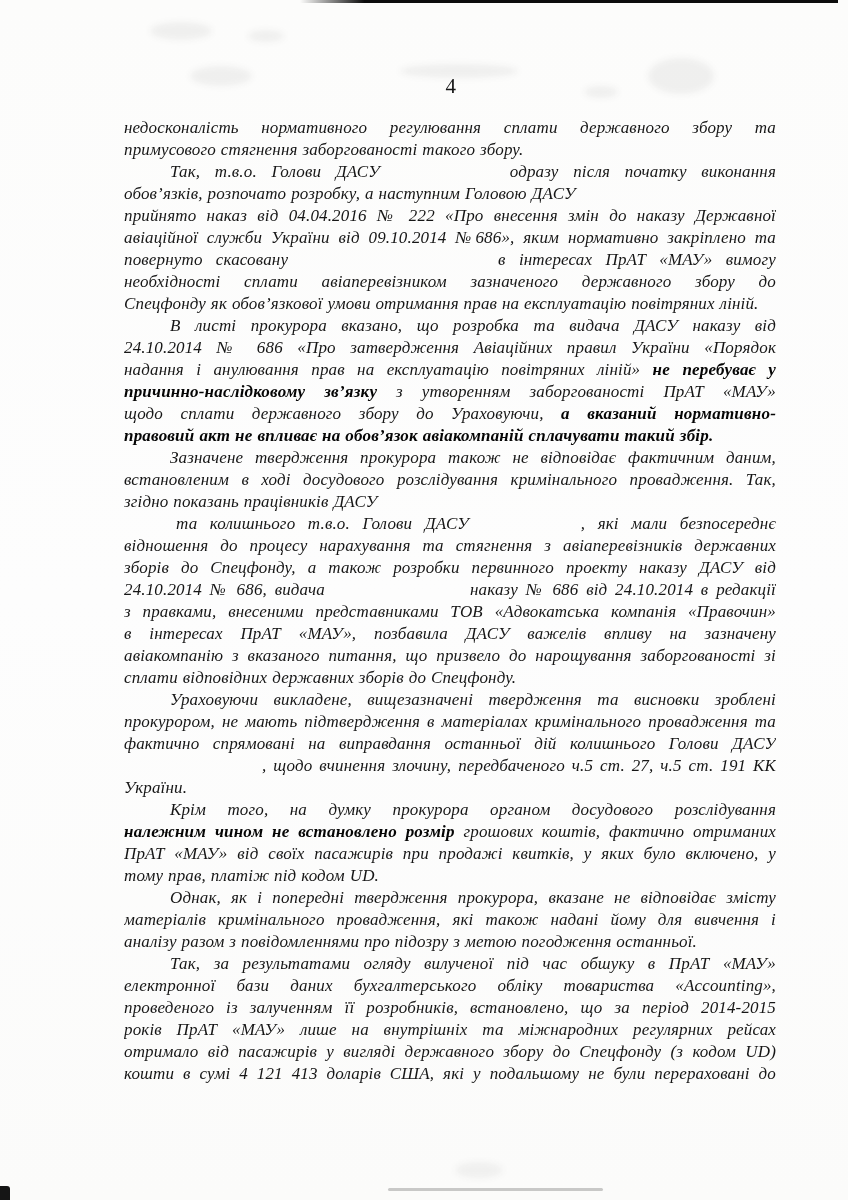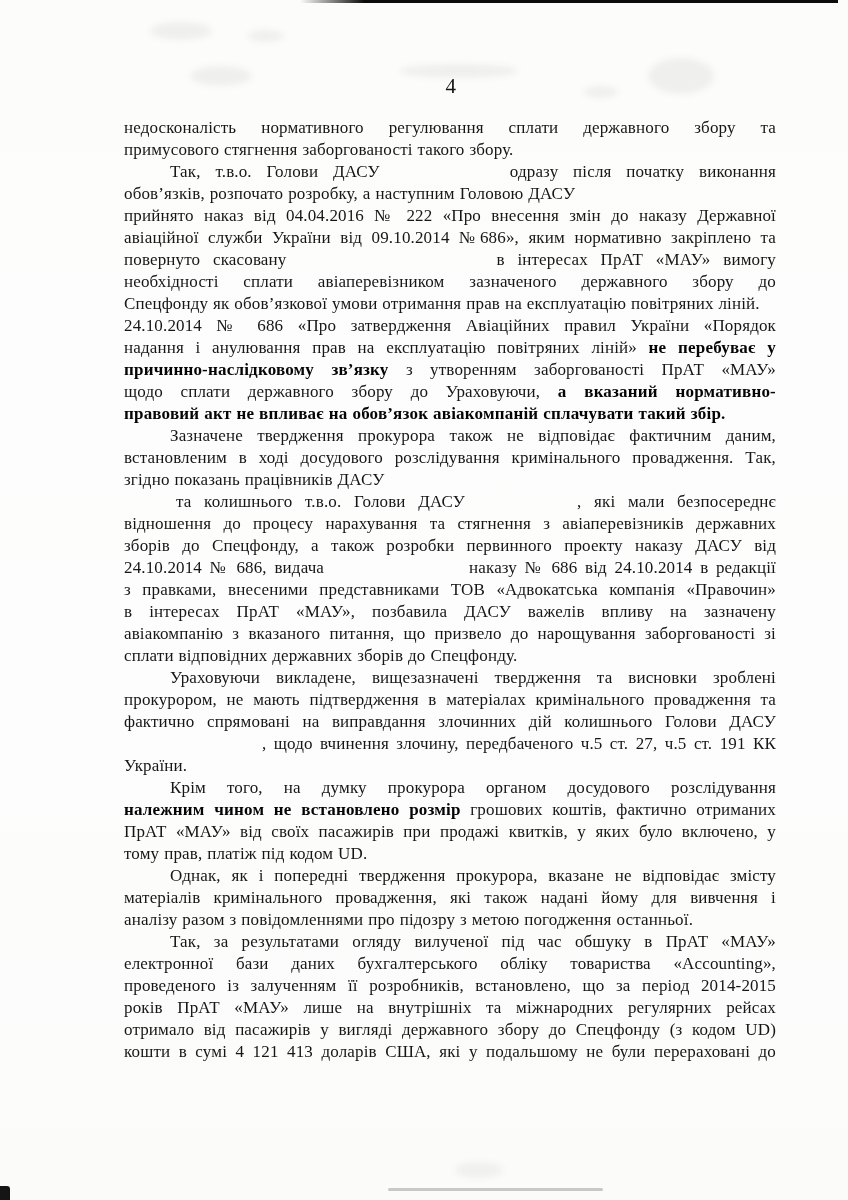--- a/index.html
+++ b/index.html
@@ -9,21 +9,21 @@
     font-family:"Liberation Serif","DejaVu Serif",serif;
     color:#161616;
   }
   .page{position:absolute;inset:0;background:linear-gradient(180deg,#fcfcfb 0%,#fdfdfd 50%,#fbfbfa 100%);}
   .page-number{
     position:absolute;top:74px;left:436px;width:30px;
     font-size:21px;text-align:center;letter-spacing:.5px;
   }
   .doc-text{
     position:absolute;left:124px;top:117px;width:652px;
-    font-size:17px;line-height:22px;letter-spacing:.15px;word-spacing:.5px;
+    font-size:17px;line-height:22px;letter-spacing:.15px;word-spacing:.5px;font-style:italic;
   }
   .line{height:22px;overflow:hidden;white-space:normal;}
   .aj{text-align:justify;text-align-last:justify;}
   .al{text-align:left;text-align-last:left;}
   .line b{font-weight:bold;color:#050505;letter-spacing:.2px;text-align:right;}
   .gap{display:inline-block;height:1px;vertical-align:baseline;}
   
   .scan-top-line{position:absolute;top:0;left:300px;width:538px;height:3px;
     background:linear-gradient(90deg,rgba(10,10,10,0) 0%,#0c0c0c 12%,#0c0c0c 100%);}
   .scan-corner-mark{position:absolute;left:0;top:1186px;width:10px;height:14px;background:#151515;border-radius:0 3px 0 0;}
@@ -58,39 +58,40 @@
   <div class="doc-text" id="doc-text">
       <div class="line aj"><span>недосконалість нормативного регулювання сплати державного збору та</span></div>
       <div class="line al"><span>примусового стягнення заборгованості такого збору.</span></div>
       <div class="line aj"><span class="gap" style="width: 46px;"></span><span>Так, т.в.о. Голови ДАСУ</span><span class="gap" style="width: 130px;"></span><span>одразу після початку виконання</span></div>
       <div class="line al"><span>обов’язків, розпочато розробку, а наступним Головою ДАСУ</span></div>
       <div class="line aj"><span>прийнято наказ від 04.04.2016 № 222 «Про внесення змін до наказу Державної</span></div>
       <div class="line aj"><span>авіаційної служби України від 09.10.2014 №686»,  яким нормативно закріплено та</span></div>
       <div class="line aj"><span>повернуто скасовану</span><span class="gap" style="width: 210px;"></span><span>в інтересах ПрАТ «МАУ» вимогу щодо</span></div>
       <div class="line aj"><span>необхідності сплати авіаперевізником зазначеного державного збору до</span></div>
       <div class="line al"><span>Спецфонду як обов’язкової умови отримання прав на експлуатацію повітряних ліній.</span></div>
+      <div class="line aj"><span class="gap" style="width: 46px;"></span><span>В листі прокурора вказано, що розробка та видача ДАСУ наказу від</span></div>
       <div class="line aj"><span>24.10.2014 № 686 «Про затвердження Авіаційних правил України «Порядок</span></div>
       <div class="line aj"><span>надання і анулювання прав на експлуатацію повітряних ліній» </span><b>не перебуває у</b></div>
       <div class="line aj"><b>причинно-наслідковому зв’язку</b><span> з утворенням заборгованості ПрАТ «МАУ»</span></div>
       <div class="line aj"><span>щодо сплати державного збору до Ураховуючи, </span><b>а вказаний нормативно-</b></div>
       <div class="line al"><b>правовий акт не впливає на обов’язок авіакомпаній сплачувати такий збір.</b></div>
       <div class="line aj"><span class="gap" style="width: 46px;"></span><span>Зазначене твердження прокурора також не відповідає фактичним даним,</span></div>
       <div class="line aj"><span>встановленим в ході досудового розслідування кримінального провадження. Так,</span></div>
       <div class="line al"><span>згідно показань працівників ДАСУ</span></div>
       <div class="line aj"><span class="gap" style="width: 52px;"></span><span>та колишнього т.в.о. Голови ДАСУ</span><span class="gap" style="width: 112px;"></span><span>, які мали безпосереднє</span></div>
       <div class="line aj"><span>відношення до процесу нарахування та стягнення з авіаперевізників державних</span></div>
       <div class="line aj"><span>зборів до Спецфонду, а також розробки первинного проекту наказу ДАСУ від</span></div>
       <div class="line aj"><span>24.10.2014 № 686, видача</span><span class="gap" style="width: 145px;"></span><span>наказу № 686 від 24.10.2014 в редакції</span></div>
       <div class="line aj"><span>з правками, внесеними представниками ТОВ «Адвокатська компанія «Правочин»</span></div>
       <div class="line aj"><span>в інтересах ПрАТ «МАУ», позбавила ДАСУ важелів впливу на зазначену</span></div>
       <div class="line aj"><span>авіакомпанію з вказаного питання, що призвело до нарощування заборгованості зі</span></div>
       <div class="line al"><span>сплати відповідних державних зборів до Спецфонду.</span></div>
       <div class="line aj"><span class="gap" style="width: 46px;"></span><span>Ураховуючи викладене, вищезазначені твердження та висновки зроблені</span></div>
       <div class="line aj"><span>прокурором, не мають підтвердження в матеріалах кримінального провадження та</span></div>
-      <div class="line aj"><span>фактично спрямовані на виправдання злочинних дій колишнього Голови ДАСУ</span></div>
+      <div class="line aj"><span>фактично спрямовані на виправдання останньої дій колишнього Голови ДАСУ</span></div>
       <div class="line aj"><span class="gap" style="width: 138px;"></span><span>, щодо вчинення злочину, передбаченого ч.5 ст. 27, ч.5 ст. 191 КК</span></div>
       <div class="line al"><span>України.</span></div>
       <div class="line aj"><span class="gap" style="width: 46px;"></span><span>Крім того, на думку прокурора органом досудового розслідування</span></div>
       <div class="line aj"><b>належним чином не встановлено розмір</b><span> грошових коштів, фактично отриманих</span></div>
       <div class="line aj"><span>ПрАТ «МАУ» від своїх пасажирів при продажі квитків, у яких було включено, у</span></div>
       <div class="line al"><span>тому прав, платіж під кодом UD.</span></div>
       <div class="line aj"><span class="gap" style="width: 46px;"></span><span>Однак, як і попередні твердження прокурора, вказане не відповідає змісту</span></div>
       <div class="line aj"><span>матеріалів кримінального провадження, які також надані йому для вивчення і</span></div>
       <div class="line al"><span>аналізу разом з повідомленнями про підозру з метою погодження останньої.</span></div>
       <div class="line aj"><span class="gap" style="width: 46px;"></span><span>Так, за результатами огляду вилученої під час обшуку в ПрАТ «МАУ»</span></div>

